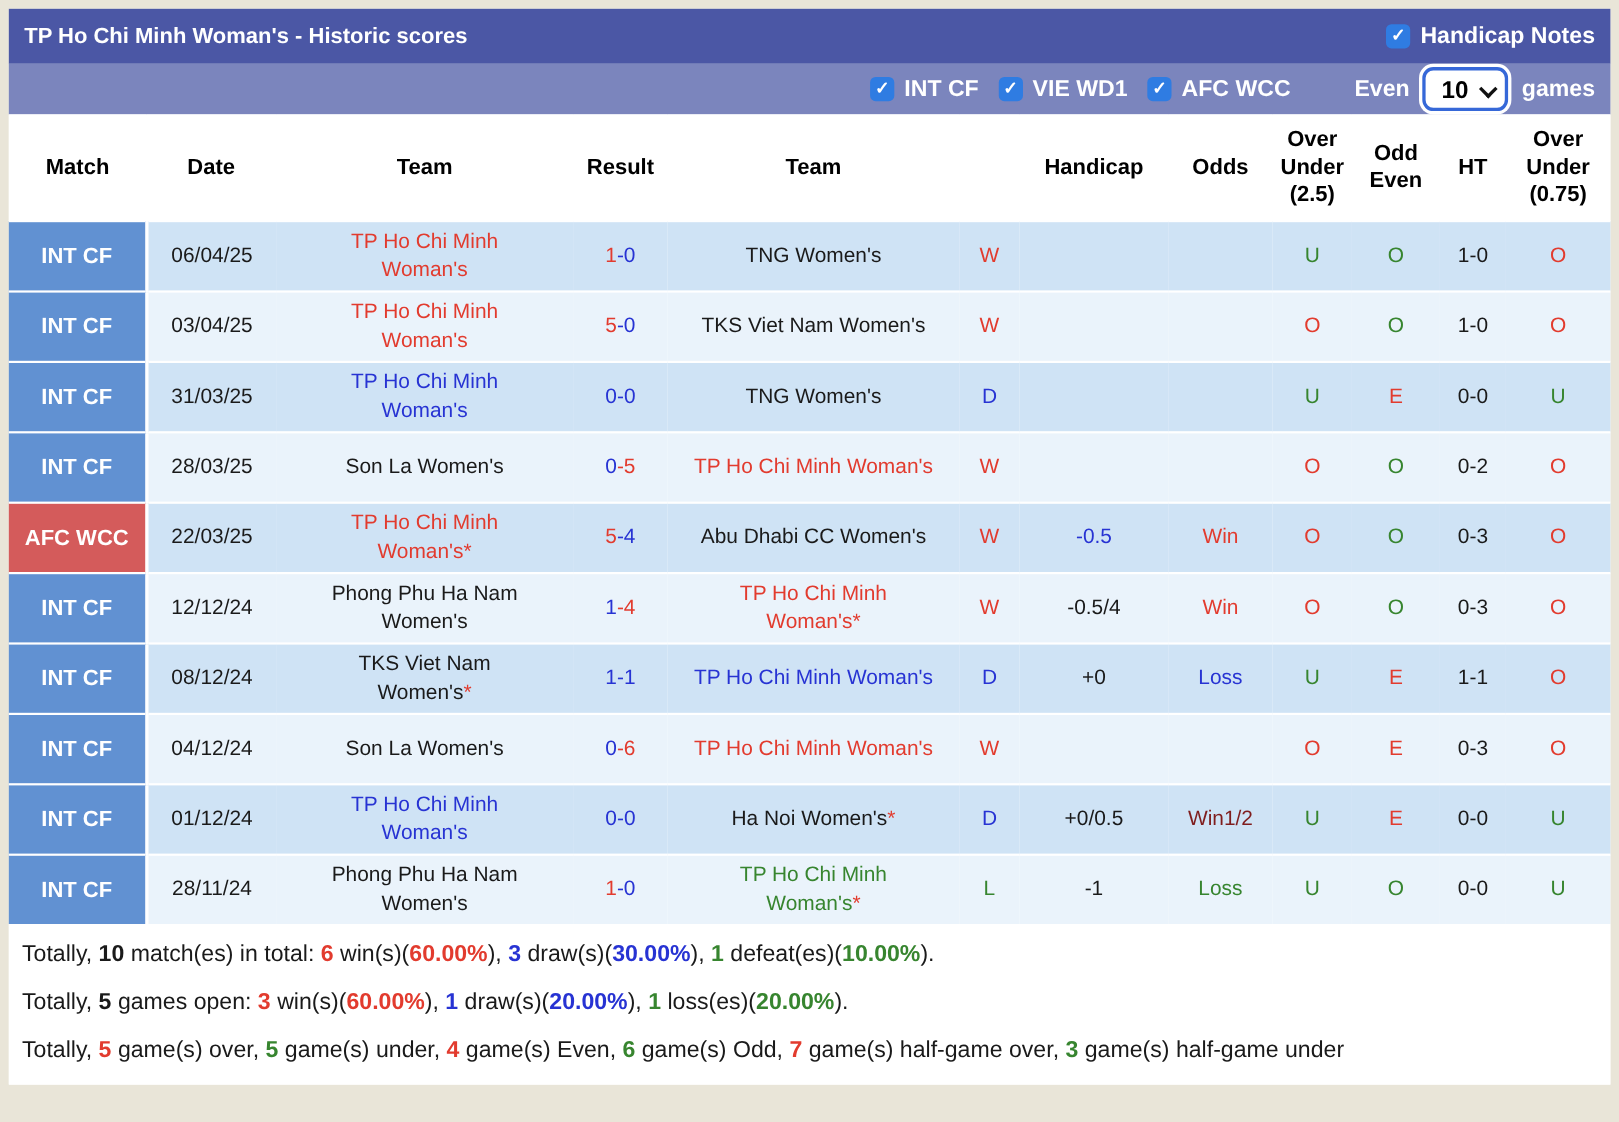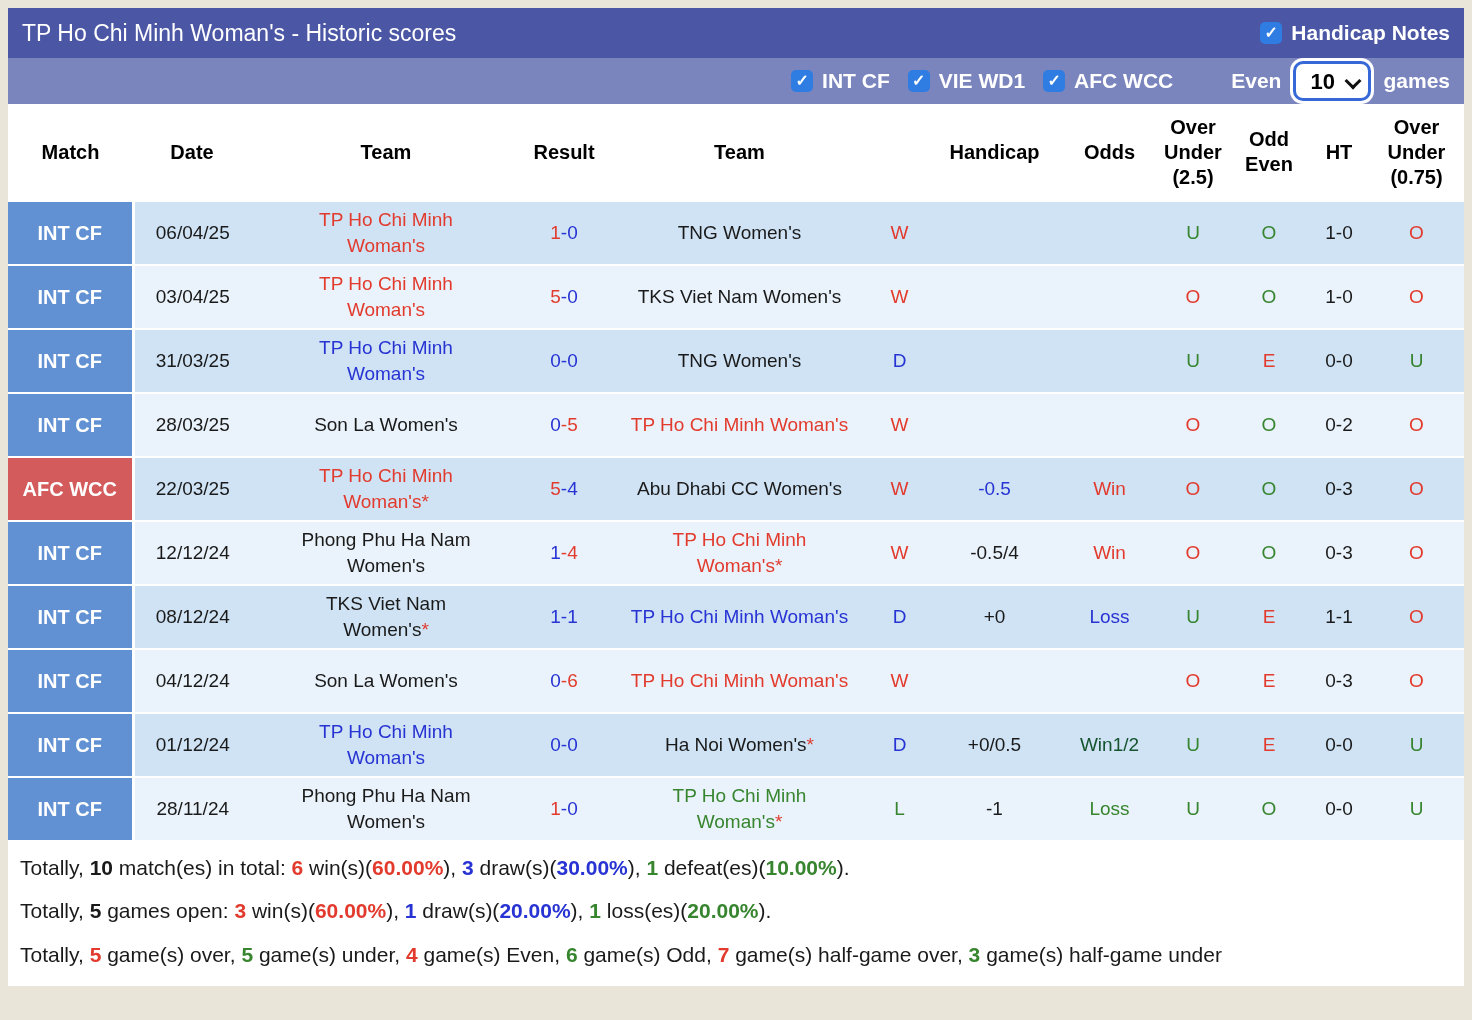--- a/index.html
+++ b/index.html
@@ -10,21 +10,21 @@
     box-sizing:border-box;
     padding:8px 8px 0 8px;
   }
   .panel{width:1456px;background:#ffffff;}
   
   .title-bar{
     height:50px;background:#4b57a5;color:#fff;
     display:flex;align-items:center;justify-content:space-between;
     padding:0 14px 0 14px;box-sizing:border-box;
   }
-  .title-bar .page-title{font-size:23px;font-weight:normal;}
+  .title-bar .page-title{font-size:20px;font-weight:bold;}
   .bar-right{display:flex;align-items:center;gap:9px;}
   .filter-bar{
     height:46px;background:#7b85bd;color:#fff;
     display:flex;align-items:center;justify-content:flex-end;
     padding:0 14px;box-sizing:border-box;gap:12px;
     font-size:21px;font-weight:bold;
   }
   .filter-item{display:flex;align-items:center;gap:9px;margin-right:18px;}
   .checkbox{
     width:22px;height:22px;background:#2f7ce2;border-radius:5px;
@@ -270,21 +270,21 @@
           <td><span style="color: rgb(226, 59, 46);">O</span></td>
         </tr>
         <tr class="dark">
           <td class="match-cell" style="background: rgb(97, 145, 210);">INT CF</td>
           <td>01/12/24</td>
           <td class="team-home"><span class="team-inner" style="color: rgb(39, 51, 211);"><span>TP Ho Chi Minh Woman's</span></span></td>
           <td><span style="color: rgb(39, 51, 211);">0-0</span></td>
           <td class="team-away"><span class="team-inner" style="color: rgb(26, 26, 26);"><span>Ha Noi Women's</span><span class="asterisk">*</span></span></td>
           <td><span style="color: rgb(39, 51, 211);">D</span></td>
           <td><span style="color: rgb(26, 26, 26);">+0/0.5</span></td>
-          <td><span style="color: #14532d;">Win1/2</span></td>
+          <td><span style="color: #7f1d1d;">Win1/2</span></td>
           <td><span style="color: rgb(55, 133, 47);">U</span></td>
           <td><span style="color: rgb(226, 59, 46);">E</span></td>
           <td>0-0</td>
           <td><span style="color: rgb(55, 133, 47);">U</span></td>
         </tr>
         <tr class="light">
           <td class="match-cell" style="background: rgb(97, 145, 210);">INT CF</td>
           <td>28/11/24</td>
           <td class="team-home"><span class="team-inner" style="color: rgb(26, 26, 26);"><span>Phong Phu Ha Nam Women's</span></span></td>
           <td><span style="color: rgb(226, 59, 46);">1</span><span style="color: rgb(39, 51, 211);">-0</span></td>

